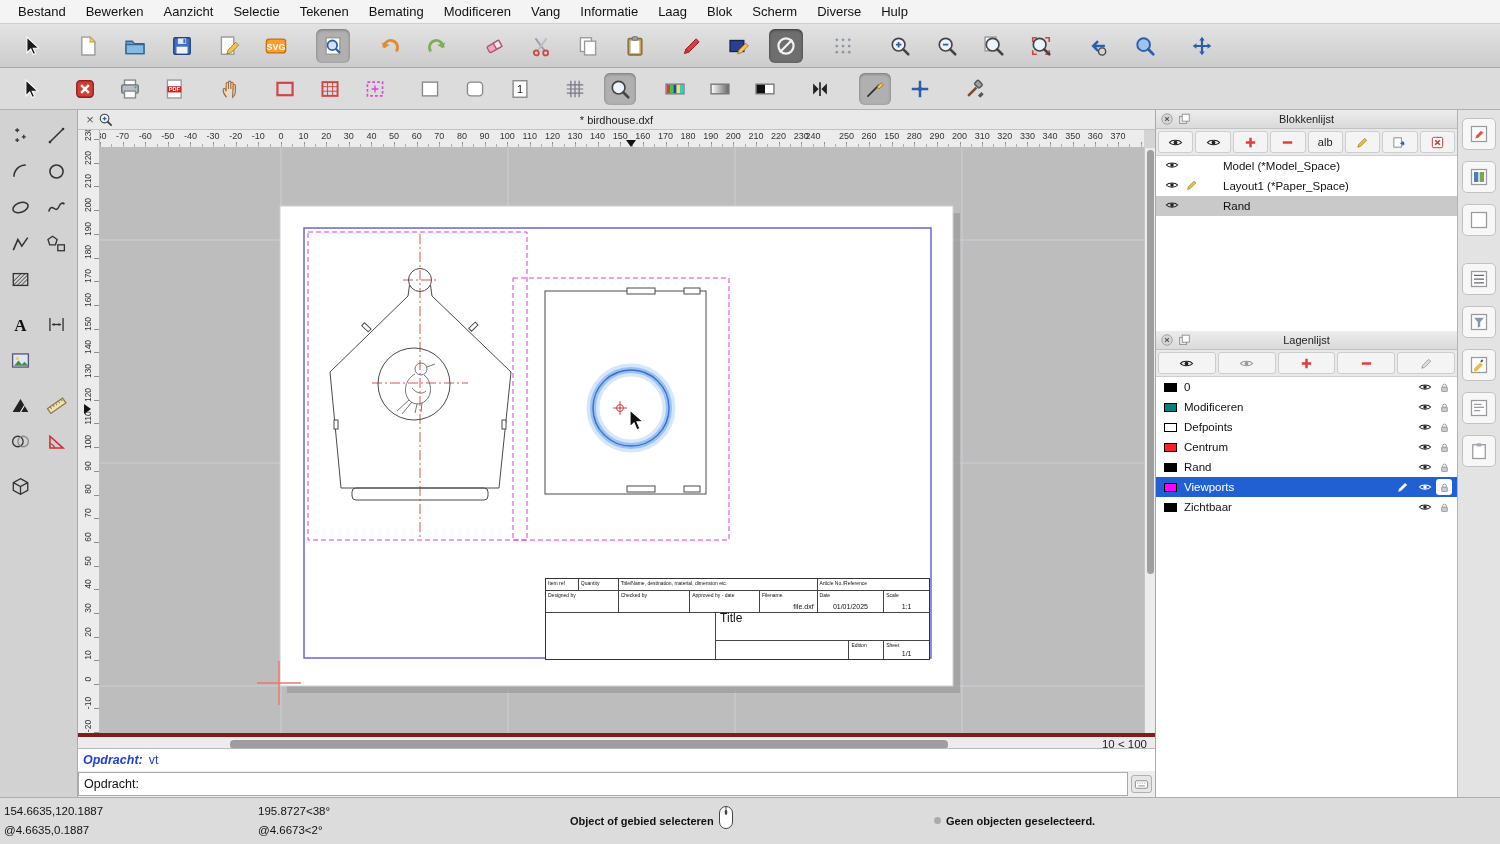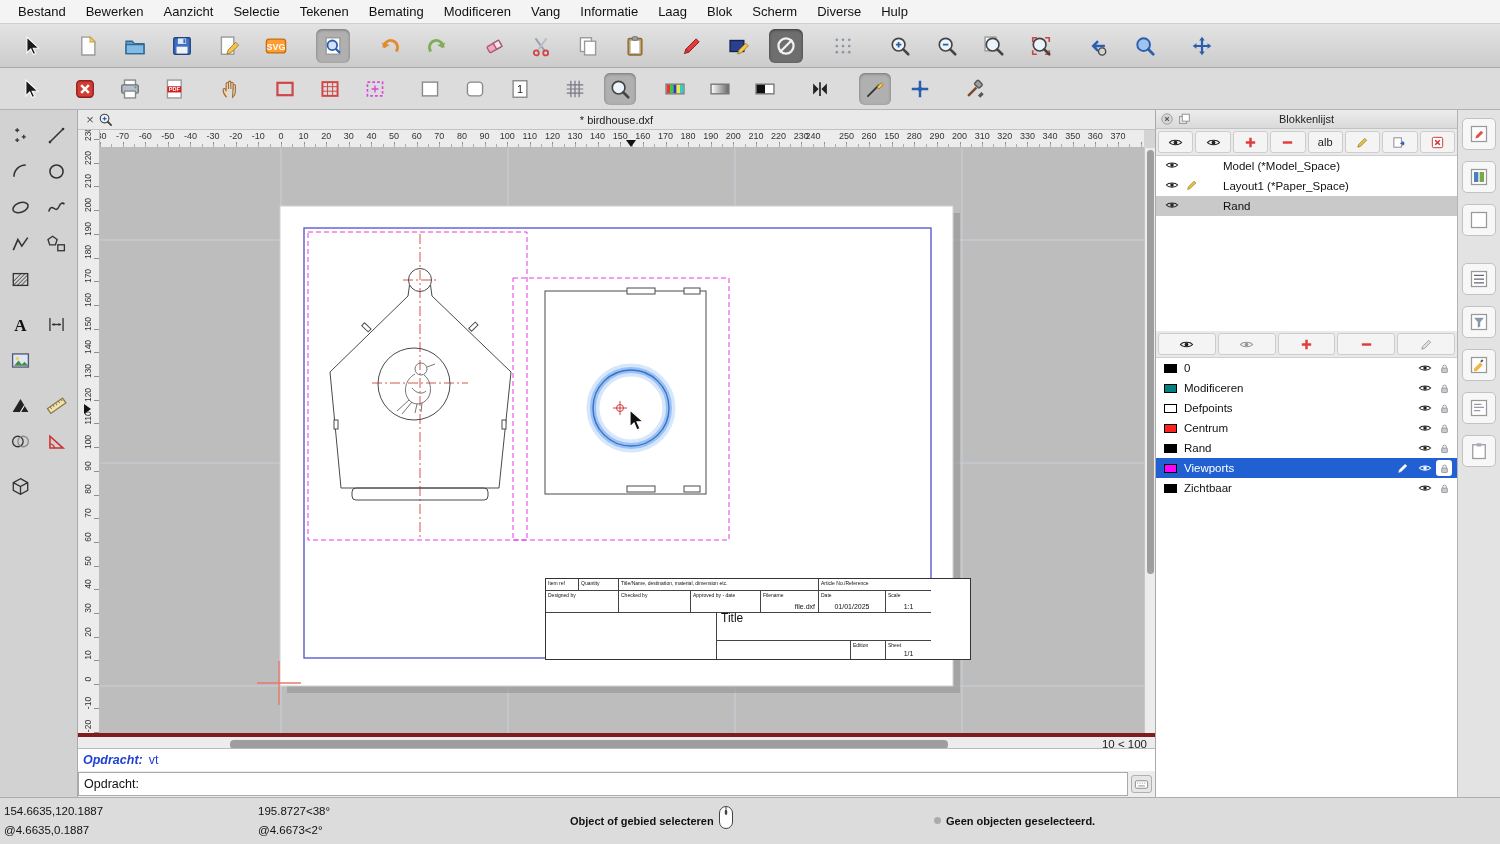--- a/index.html
+++ b/index.html
@@ -50,21 +50,21 @@
 
 #canvas{position:absolute;left:100px;top:148px;width:1044px;height:585px;background:#bdbdbd;overflow:hidden}
 #vscroll{position:absolute;left:1144px;top:148px;width:11px;height:585px;background:#ececec;border-left:1px solid #c6c6c6}
 #vscroll .thumb{position:absolute;left:2px;top:2px;width:7px;height:424px;background:#9e9e9e;border-radius:4px}
 #hscrollband{position:absolute;left:78px;top:733px;width:1077px;height:15px;background:#ececec;border-top:4px solid #7f1d1d}
 .htrack{position:absolute;left:2px;top:0;width:1013px;height:15px}
 .htrack .thumb{position:absolute;left:150px;top:3px;width:718px;height:9px;background:#9e9e9e;border-radius:4px}
 .scroll-info{position:absolute;right:8px;top:1px;font-size:11.5px;color:#222}
 
 
-#titleblock{position:absolute;left:445px;top:430px;width:426px;height:82px;border:1px solid #333;background:#fff;font-size:5px;color:#111;line-height:6px}
+#titleblock{position:absolute;left:445px;top:430px;width:385px;height:82px;border:1px solid #333;background:#fff;font-size:5px;color:#111;line-height:6px}
 #titleblock div{overflow:hidden;white-space:nowrap}
 .tb-rowA{display:flex;height:12px}
 .cA{border-right:1px solid #444;border-bottom:1px solid #444;padding:1px 2px}
 .cA.c1{width:33px}.cA.c2{width:40px}.cA.c3{width:200px}.cA.c4{width:112px;border-right:none}
 .tb-rowB{display:flex;height:22px}
 .cB{border-right:1px solid #444;border-bottom:1px solid #444;padding:1px 2px;position:relative}
 .cB.b1{width:73px}.cB.b2{width:72px}.cB.b3{width:70px}.cB.b4{width:58px}.cB.b5{width:67px}.cB.b6{width:45px;border-right:none}
 .cB .lbl{position:absolute;left:2px;top:1px;font-size:5px}
 .cB .val{position:absolute;bottom:2px;font-size:7px}
 .cB .val.right{right:3px}
@@ -954,20 +954,35 @@
               <circle cx="8" cy="8" r="2" fill="#222"></circle>
             </svg>
           </span>
           <span class="cell-pen"></span>
           <span class="lrow-label">Rand</span>
         </div>
       </div>
   </div>
 
   <div id="layers-panel" class="panel">
+    <div class="panel-header">
+      <span class="ph-btn">
+          <svg class="ic" viewBox="0 0 16 16">
+            <circle cx="8" cy="8" r="6" fill="#d6d6d6" stroke="#9a9a9a"></circle>
+            <path d="M5.8 5.8 L10.2 10.2 M10.2 5.8 L5.8 10.2" stroke="#555" stroke-width="1.2"></path>
+          </svg>
+        </span>
+      <span class="ph-btn">
+          <svg class="ic" viewBox="0 0 16 16">
+            <rect x="3" y="5" width="8" height="8" fill="#eee" stroke="#888"></rect>
+            <rect x="6" y="2.5" width="8" height="8" fill="#fff" stroke="#888"></rect>
+          </svg>
+        </span>
+      <span class="panel-title">Lagenlijst</span>
+    </div>
     <div class="panel-toolbar">
         <div class="ptb-btn">
           <svg class="ic" viewBox="0 0 16 16">
             <path d="M1.5 8 C4 4.8 12 4.8 14.5 8 C12 11.2 4 11.2 1.5 8z" fill="none" stroke="#222" stroke-width="1.2"></path>
             <circle cx="8" cy="8" r="2" fill="#222"></circle>
           </svg>
         </div>
         <div class="ptb-btn">
           <svg class="ic" viewBox="0 0 16 16">
             <path d="M1.5 8 C4 4.8 12 4.8 14.5 8 C12 11.2 4 11.2 1.5 8z" fill="none" stroke="#999" stroke-width="1.2"></path>

